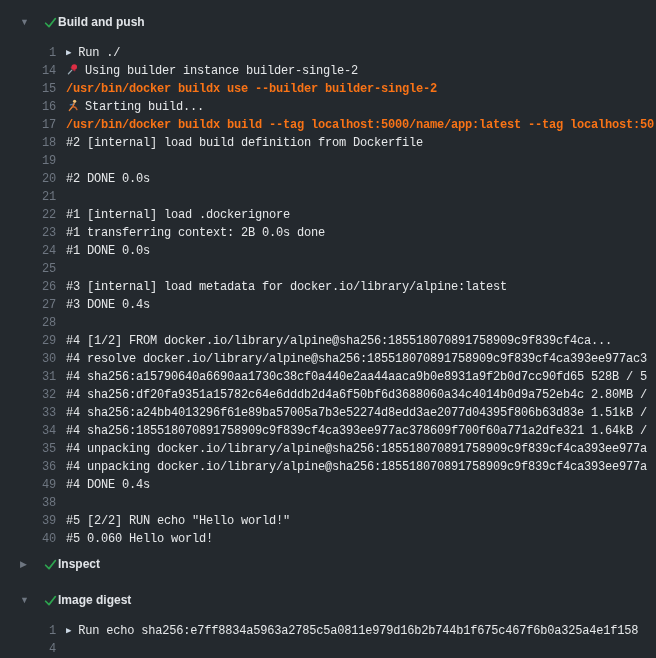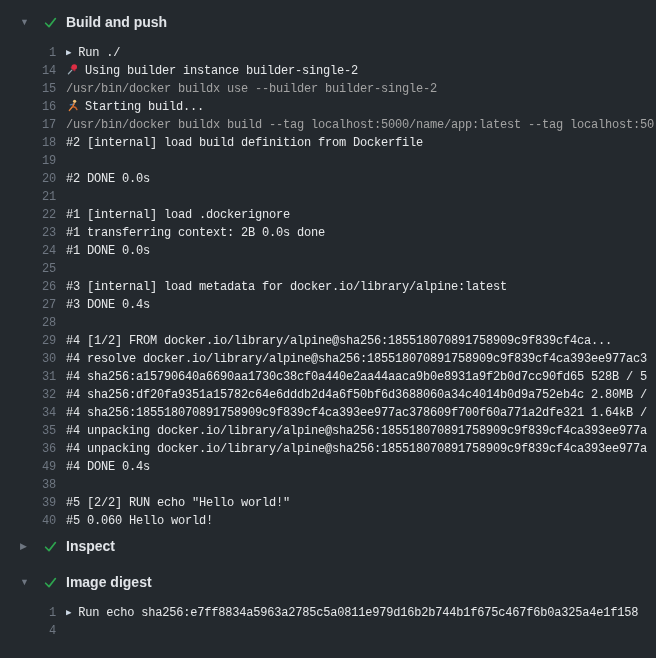--- a/index.html
+++ b/index.html
@@ -13,30 +13,30 @@
   .section:last-child{margin-top:12px;}
   .section-header{
     display:flex;align-items:center;height:24px;
     padding-left:20px;cursor:pointer;
   }
   .disclosure{
     flex:0 0 12px;width:12px;font-size:9px;color:#6e7681;
     line-height:24px;
   }
   .check{margin-left:10px;width:16px;height:16px;display:flex;align-items:center;justify-content:center;}
-  .section-label{margin-left:8px;font-weight:bold;font-size:14px;color:#e1e4e8;}
+  .section-label{margin-left:0;font-weight:bold;font-size:12px;color:#e1e4e8;}
   .log-lines{
     margin-top:10px;
     font-family:"Liberation Mono","DejaVu Sans Mono",monospace;
     font-size:12px;letter-spacing:-0.2px;
   }
   .log-line{display:flex;height:18px;line-height:18px;white-space:pre;overflow:hidden;}
   .line-num{flex:0 0 56px;text-align:right;color:#6e7681;cursor:pointer;}
   .line-text{margin-left:10px;flex:1;color:#e6e8ea;overflow:hidden;}
-  .log-line.cmd .line-text{color:#a3a3a3;font-weight:normal;}
+  .log-line.cmd .line-text{color:#f97316;font-weight:bold;}
   .run-chevron{
     display:inline-block;font-size:9px;color:#cdd9e5;
     margin-right:7px;vertical-align:1px;
   }
   .inline-icon{display:inline-block;vertical-align:-2px;margin-right:6px;}
 </style>
 </head>
 <body>
 
 <div id="log-root">
@@ -73,20 +73,21 @@
         <div class="log-line"><span class="line-num">23</span><span class="line-text">#1 transferring context: 2B 0.0s done</span></div>
         <div class="log-line"><span class="line-num">24</span><span class="line-text">#1 DONE 0.0s</span></div>
         <div class="log-line"><span class="line-num">25</span><span class="line-text"></span></div>
         <div class="log-line"><span class="line-num">26</span><span class="line-text">#3 [internal] load metadata for docker.io/library/alpine:latest</span></div>
         <div class="log-line"><span class="line-num">27</span><span class="line-text">#3 DONE 0.4s</span></div>
         <div class="log-line"><span class="line-num">28</span><span class="line-text"></span></div>
         <div class="log-line"><span class="line-num">29</span><span class="line-text">#4 [1/2] FROM docker.io/library/alpine@sha256:185518070891758909c9f839cf4ca...</span></div>
         <div class="log-line"><span class="line-num">30</span><span class="line-text">#4 resolve docker.io/library/alpine@sha256:185518070891758909c9f839cf4ca393ee977ac3</span></div>
         <div class="log-line"><span class="line-num">31</span><span class="line-text">#4 sha256:a15790640a6690aa1730c38cf0a440e2aa44aaca9b0e8931a9f2b0d7cc90fd65 528B / 5</span></div>
         <div class="log-line"><span class="line-num">32</span><span class="line-text">#4 sha256:df20fa9351a15782c64e6dddb2d4a6f50bf6d3688060a34c4014b0d9a752eb4c 2.80MB /</span></div>
+        <div class="log-line"><span class="line-num">33</span><span class="line-text">#4 sha256:a24bb4013296f61e89ba57005a7b3e52274d8edd3ae2077d04395f806b63d83e 1.51kB /</span></div>
         <div class="log-line"><span class="line-num">34</span><span class="line-text">#4 sha256:185518070891758909c9f839cf4ca393ee977ac378609f700f60a771a2dfe321 1.64kB /</span></div>
         <div class="log-line"><span class="line-num">35</span><span class="line-text">#4 unpacking docker.io/library/alpine@sha256:185518070891758909c9f839cf4ca393ee977a</span></div>
         <div class="log-line"><span class="line-num">36</span><span class="line-text">#4 unpacking docker.io/library/alpine@sha256:185518070891758909c9f839cf4ca393ee977a</span></div>
         <div class="log-line"><span class="line-num">49</span><span class="line-text">#4 DONE 0.4s</span></div>
         <div class="log-line"><span class="line-num">38</span><span class="line-text"></span></div>
         <div class="log-line"><span class="line-num">39</span><span class="line-text">#5 [2/2] RUN echo "Hello world!"</span></div>
         <div class="log-line"><span class="line-num">40</span><span class="line-text">#5 0.060 Hello world!</span></div>
       </div>
     </div>
     <div class="section">

